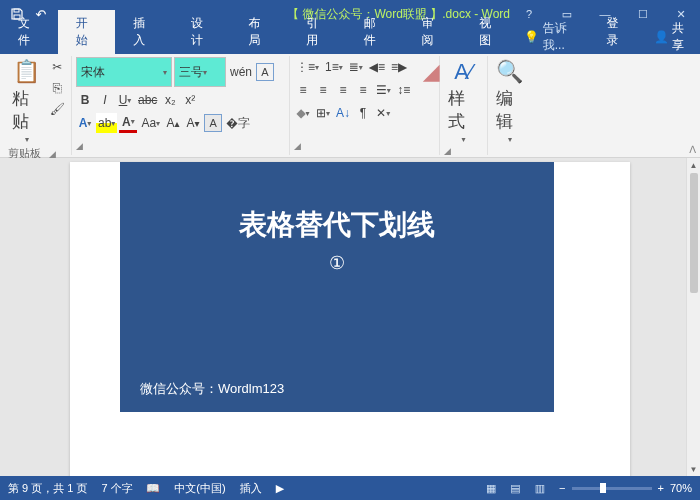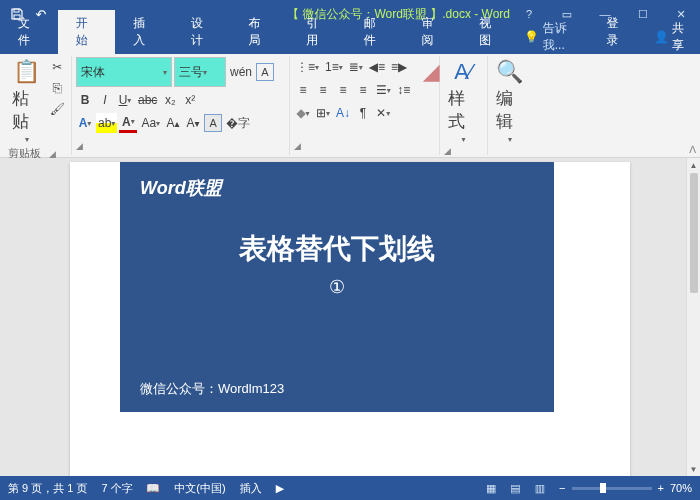--- a/index.html
+++ b/index.html
@@ -231,21 +231,20 @@
       </div>
     </div>
     <div class="group-label"></div>
   </div>
   <div class="collapse">ᐱ</div>
 </div>
 
 <div class="doc-area">
   <div class="page">
     <div class="slide">
-      <div class="brand">Word联盟</div>
       <div class="slide-title">表格替代下划线</div>
       <div class="slide-num">①</div>
       <div class="slide-foot">微信公众号：Wordlm123</div>
     </div>
   </div>
   <div class="scroll-v">
     <div class="sbbtn">▲</div>
     <div class="thumb" style="flex:0 0 120px"></div>
     <div style="flex:1"></div>
     <div class="sbbtn">▼</div>

